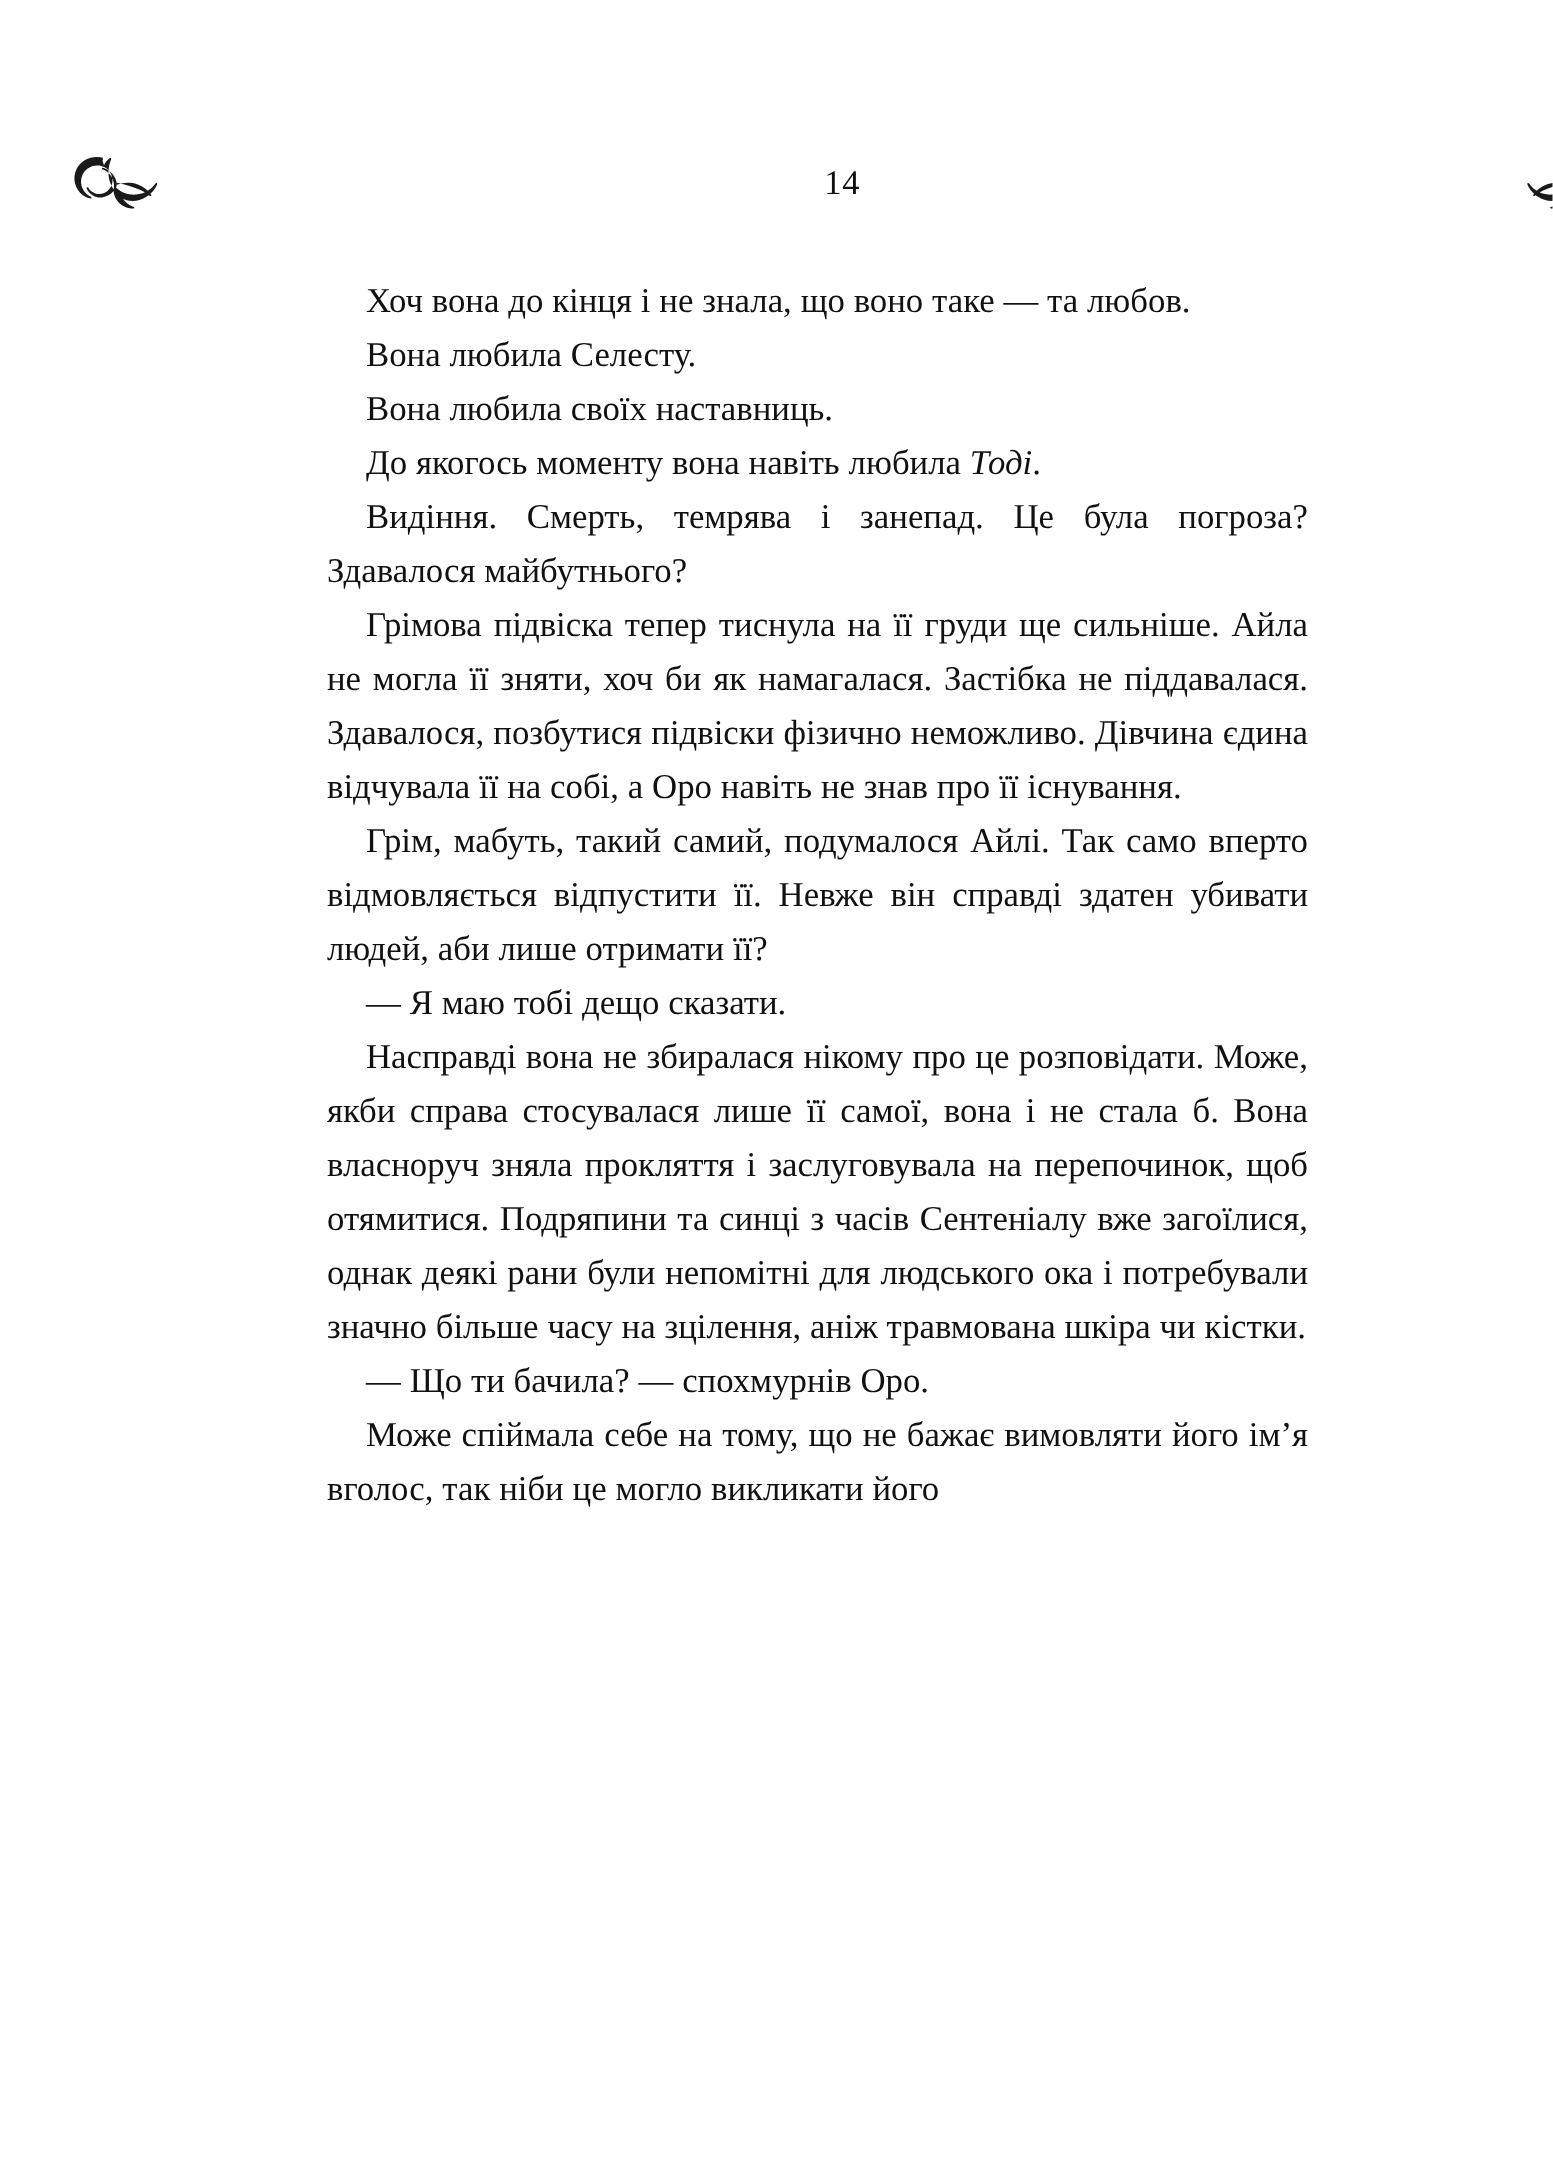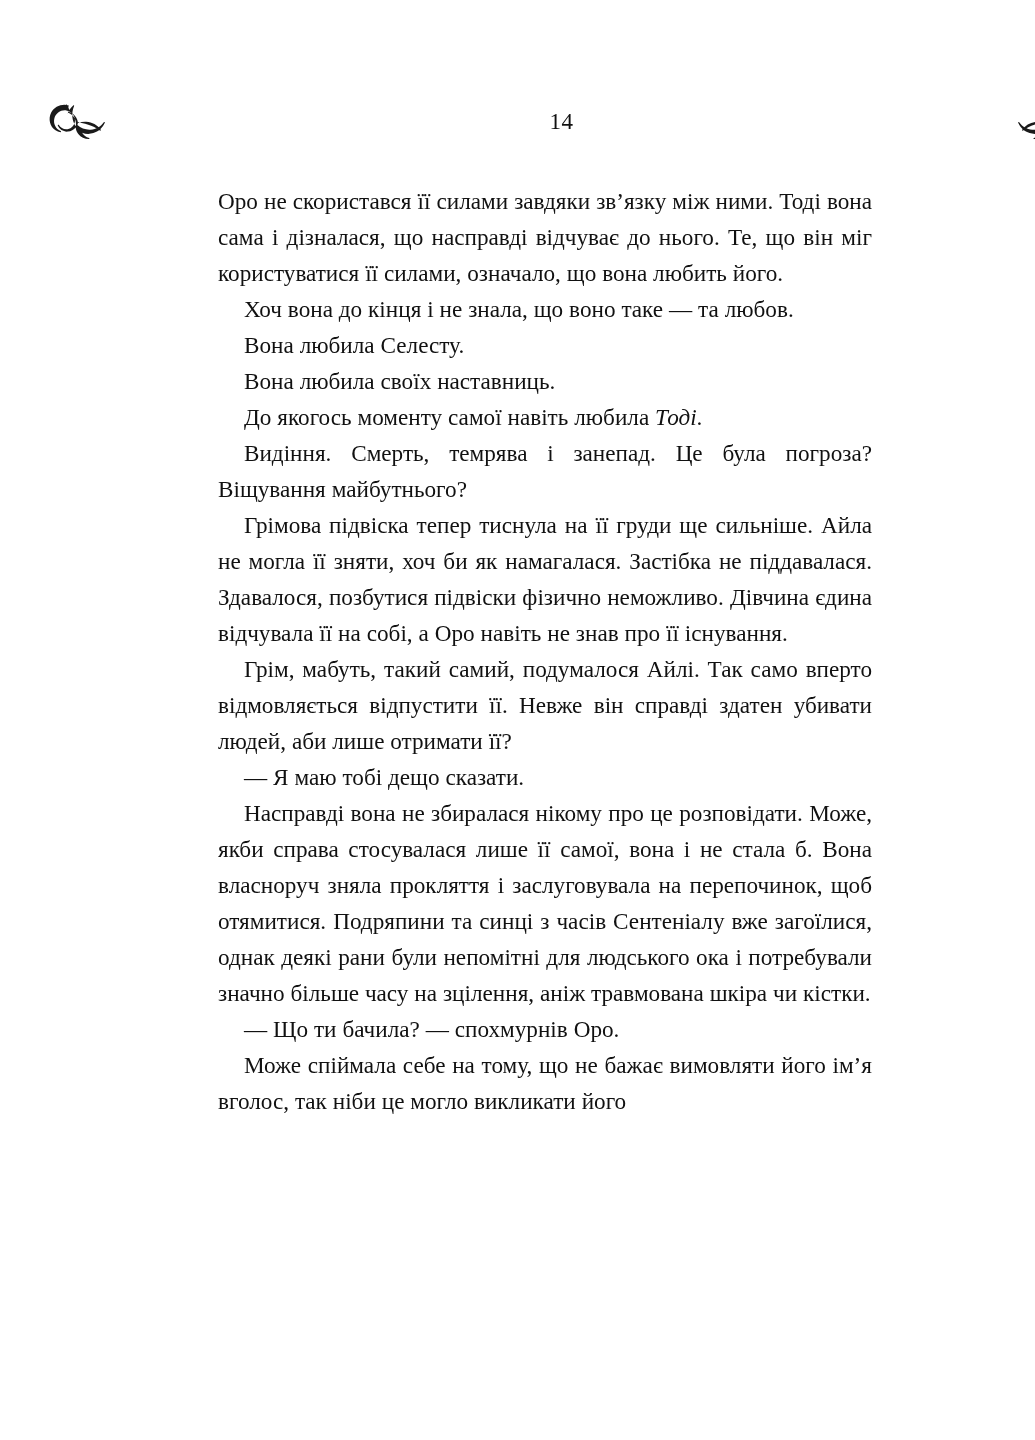--- a/index.html
+++ b/index.html
@@ -82,26 +82,25 @@
     <svg class="ornament left" viewBox="0 0 64 40" aria-hidden="true">
       <path fill="#1a1a1a" d="M24.6 3.2c-6.9-1.9-14.2 1.1-17.4 7.2-3.3 6.3-1.3 14.1 4.3 17.9 1.5 1 3.2 1.7 4.9 2 .8.1.9-.9.2-1.2-4.9-2.1-7.6-7.6-6.2-12.8C11.8 11 17 7.6 22.3 8.4c5.1.7 8.9 5.2 8.7 10.3-.2 4.2-3.3 7.8-7.4 8.5-3.5.6-7-1.1-8.7-4.1-.4-.7-1.4-.2-1.1.5 1.7 3.9 5.8 6.4 10.1 6 3.1-.3 5.9-1.9 7.8-4.2.2 2.4 1.1 4.7 2.6 6.6 2.6 3.3 6.6 5.1 10.7 5 .6 0 .8-.8.2-1-3.2-1-5.5-2.9-7.1-5.3 3.6 1.5 7.6 1.6 11.3.4 5.1-1.6 9.3-5.4 11.4-10.3.3-.7-.6-1.2-1-.6-3 4.3-7.8 7.1-13 7.5-4.9.4-9.8-1.3-13.4-4.6.3-1 .5-2.1.6-3.2C44.6 22.3 51 24.6 56 28.6c.5.4 1.2-.2.8-.8-3.3-4.7-8.7-7.7-14.5-8-2.9-.2-5.7.3-8.3 1.3-.4-5.3-4.3-9.9-9.4-11.3-.6-.2-1 .7-.4 1 4.6 1.6 7.8 6 7.8 11 0 .9-.1 1.7-.3 2.5-1.8-2.7-2.9-5.8-3.3-9.1-.4-3.8.2-7.6 1.7-11.1.3-.6-.4-1.1-.9-.7-1.6 1.3-2.9 2.9-3.9 4.7-.5-1.9-1.3-3.7-2.4-5.3-.4-.5-1.2 0-.9.6 1.3 2.3 2 4.9 2.1 7.5-.3 1.2-.5 2.5-.5 3.8z"></path>
     </svg>
     <span class="folio">14</span>
     <svg class="ornament right" viewBox="0 0 64 40" aria-hidden="true">
       <path fill="#1a1a1a" d="M24.6 3.2c-6.9-1.9-14.2 1.1-17.4 7.2-3.3 6.3-1.3 14.1 4.3 17.9 1.5 1 3.2 1.7 4.9 2 .8.1.9-.9.2-1.2-4.9-2.1-7.6-7.6-6.2-12.8C11.8 11 17 7.6 22.3 8.4c5.1.7 8.9 5.2 8.7 10.3-.2 4.2-3.3 7.8-7.4 8.5-3.5.6-7-1.1-8.7-4.1-.4-.7-1.4-.2-1.1.5 1.7 3.9 5.8 6.4 10.1 6 3.1-.3 5.9-1.9 7.8-4.2.2 2.4 1.1 4.7 2.6 6.6 2.6 3.3 6.6 5.1 10.7 5 .6 0 .8-.8.2-1-3.2-1-5.5-2.9-7.1-5.3 3.6 1.5 7.6 1.6 11.3.4 5.1-1.6 9.3-5.4 11.4-10.3.3-.7-.6-1.2-1-.6-3 4.3-7.8 7.1-13 7.5-4.9.4-9.8-1.3-13.4-4.6.3-1 .5-2.1.6-3.2C44.6 22.3 51 24.6 56 28.6c.5.4 1.2-.2.8-.8-3.3-4.7-8.7-7.7-14.5-8-2.9-.2-5.7.3-8.3 1.3-.4-5.3-4.3-9.9-9.4-11.3-.6-.2-1 .7-.4 1 4.6 1.6 7.8 6 7.8 11 0 .9-.1 1.7-.3 2.5-1.8-2.7-2.9-5.8-3.3-9.1-.4-3.8.2-7.6 1.7-11.1.3-.6-.4-1.1-.9-.7-1.6 1.3-2.9 2.9-3.9 4.7-.5-1.9-1.3-3.7-2.4-5.3-.4-.5-1.2 0-.9.6 1.3 2.3 2 4.9 2.1 7.5-.3 1.2-.5 2.5-.5 3.8z"></path>
     </svg>
   </div>
 
   <div class="textblock">
-    <p class="para">Оро не скористався її силами завдяки зв’язку між ними. Тоді вона сама і дізналася, що насправді відчуває до нього. Те, що він міг користуватися її силами, означало, що вона любить його.</p>
     <p class="para indent">Хоч вона до кінця і не знала, що воно таке — та любов.</p>
     <p class="para indent">Вона любила Селесту.</p>
     <p class="para indent">Вона любила своїх наставниць.</p>
-    <p class="para indent"><span>До якогось моменту самої навіть любила </span><em>Тоді</em><span>.</span></p>
-    <p class="para indent">Видіння. Смерть, темрява і занепад. Це була погроза? Віщування майбутнього?</p>
+    <p class="para indent"><span>До якогось моменту вона навіть любила </span><em>Тоді</em><span>.</span></p>
+    <p class="para indent">Видіння. Смерть, темрява і занепад. Це була погроза? Здавалося майбутнього?</p>
     <p class="para indent">Грімова підвіска тепер тиснула на її груди ще сильніше. Айла не могла її зняти, хоч би як намагалася. Застібка не піддавалася. Здавалося, позбутися підвіски фізично неможливо. Дівчина єдина відчувала її на собі, а Оро навіть не знав про її існування.</p>
     <p class="para indent">Грім, мабуть, такий самий, подумалося Айлі. Так само вперто відмовляється відпустити її. Невже він справді здатен убивати людей, аби лише отримати її?</p>
     <p class="para indent">— Я маю тобі дещо сказати.</p>
     <p class="para indent">Насправді вона не збиралася нікому про це розповідати. Може, якби справа стосувалася лише її самої, вона і не стала б. Вона власноруч зняла прокляття і заслуговувала на перепочинок, щоб отямитися. Подряпини та синці з часів Сентеніалу вже загоїлися, однак деякі рани були непомітні для людського ока і потребували значно більше часу на зцілення, аніж травмована шкіра чи кістки.</p>
     <p class="para indent">— Що ти бачила? — спохмурнів Оро.</p>
     <p class="para indent">Може спіймала себе на тому, що не бажає вимовляти його ім’я вголос, так ніби це могло викликати його</p>
   </div>
 
 </div>
 

